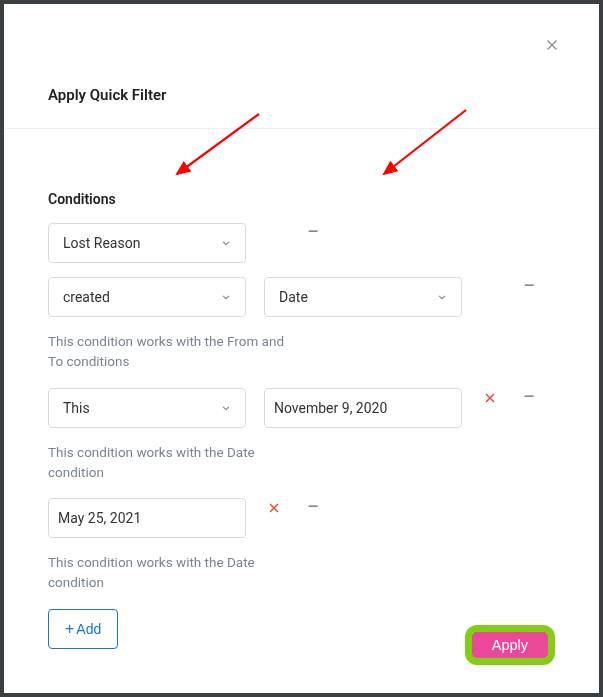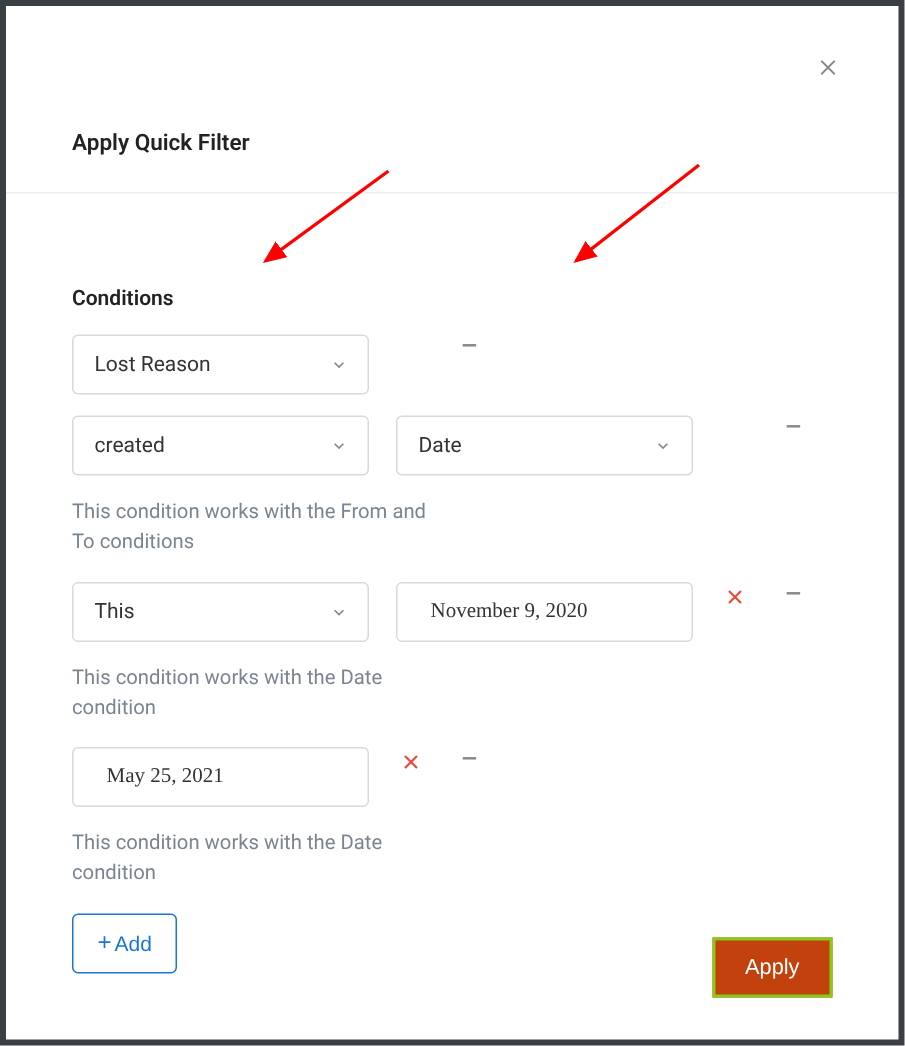--- a/index.html
+++ b/index.html
@@ -71,24 +71,23 @@
   }
   .chevron svg { width: 14px; height: 14px; display: block; }
   .text-input {
     flex: 0 0 198px;
     height: 40px;
     border: 1px solid #d6dadf;
     border-radius: 4px;
     background: #fff;
     display: flex;
     align-items: center;
-    padding: 0 22px;
+    padding: 0 9px;
     font-size: 14px;
     color: #333;
-    font-family: Liberation Serif, serif;
   }
   .clear-btn {
     width: 20px;
     height: 20px;
     display: flex;
     align-items: center;
     justify-content: center;
     cursor: pointer;
     color: #e84c3d;
     font-size: 18px;
@@ -130,23 +129,23 @@
   }
   .add-btn .plus { font-size: 16px; font-weight: 400; }
   .footer {
     position: absolute;
     bottom: 28px;
     right: 44px;
   }
   .apply-btn {
     height: 40px;
     padding: 0 20px;
-    background: #c2410c;
-    border: 2px solid #84cc16;
-    border-radius: 0;
+    background: #ec4899;
+    border: 7px solid #84cc16;
+    border-radius: 12px;
     color: #fff;
     font-size: 14.5px;
     cursor: pointer;
   }
   .arrow {
     position: absolute;
     pointer-events: none;
   }
   .arrow svg { display: block; }
 </style>

